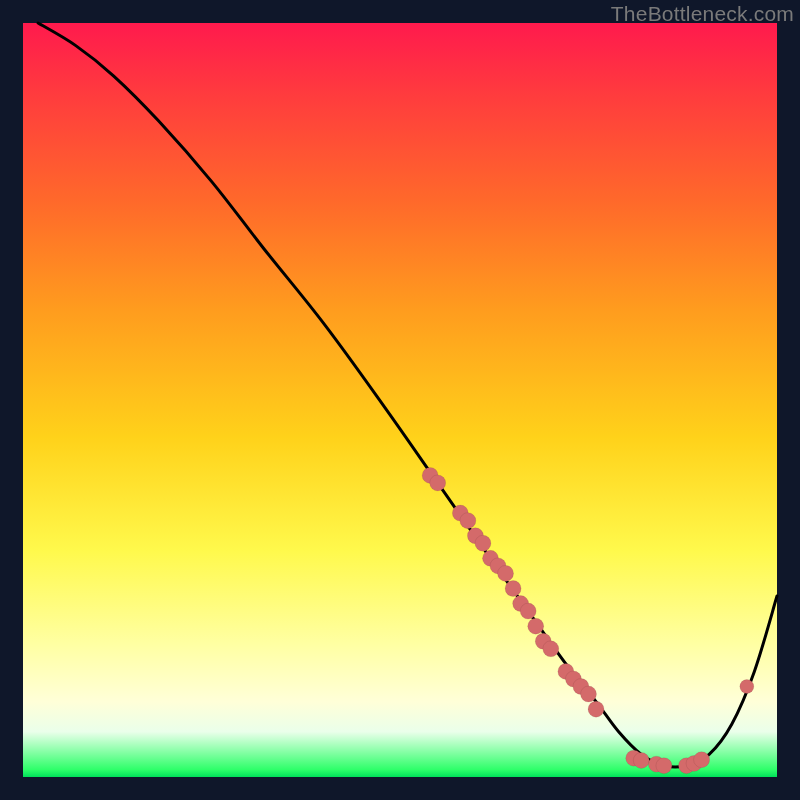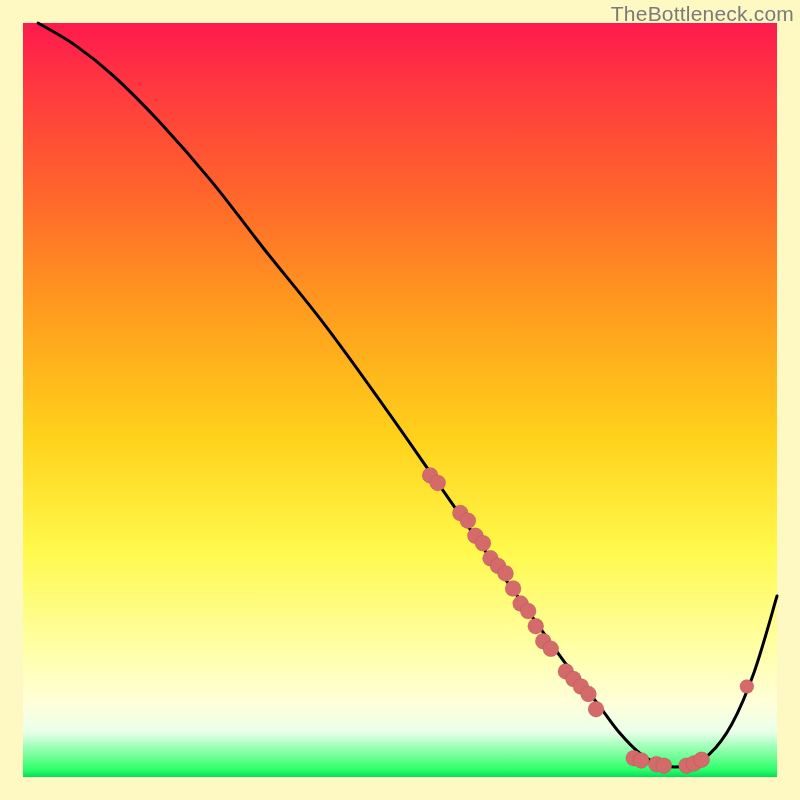--- a/index.html
+++ b/index.html
@@ -8,21 +8,21 @@
     width: 800px;
     height: 800px;
     background: #000;
     overflow: hidden;
     font-family: Arial, Helvetica, sans-serif;
   }
   .stage {
     position: relative;
     width: 800px;
     height: 800px;
-    background: #fef9c3;
+    background: #0f172a;
   }
   .plot-wrap {
     position: absolute;
     left: 23px;
     top: 23px;
     width: 754px;
     height: 754px;
   }
   .gradient {
     position: absolute;

